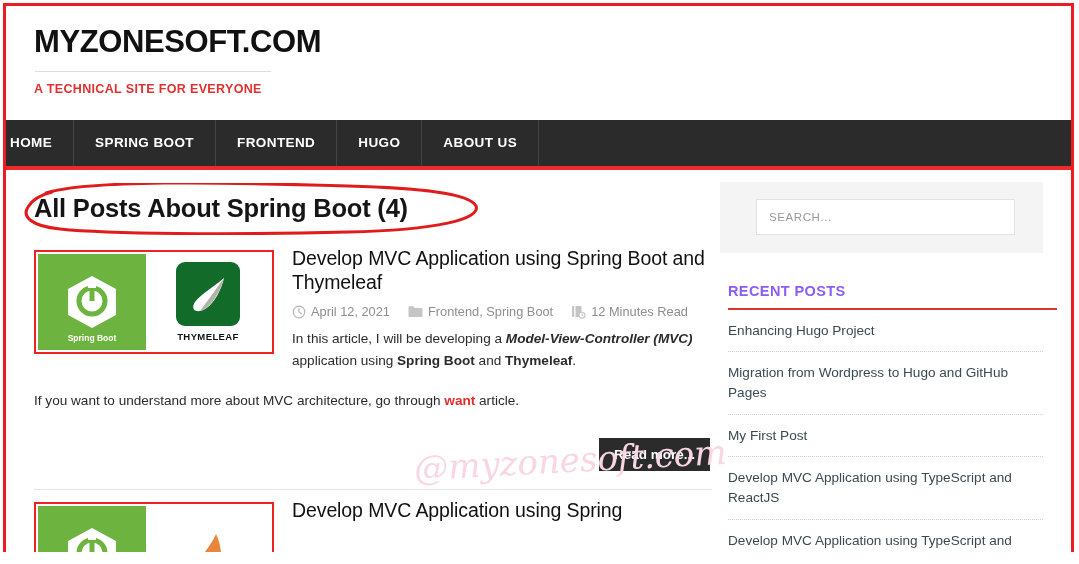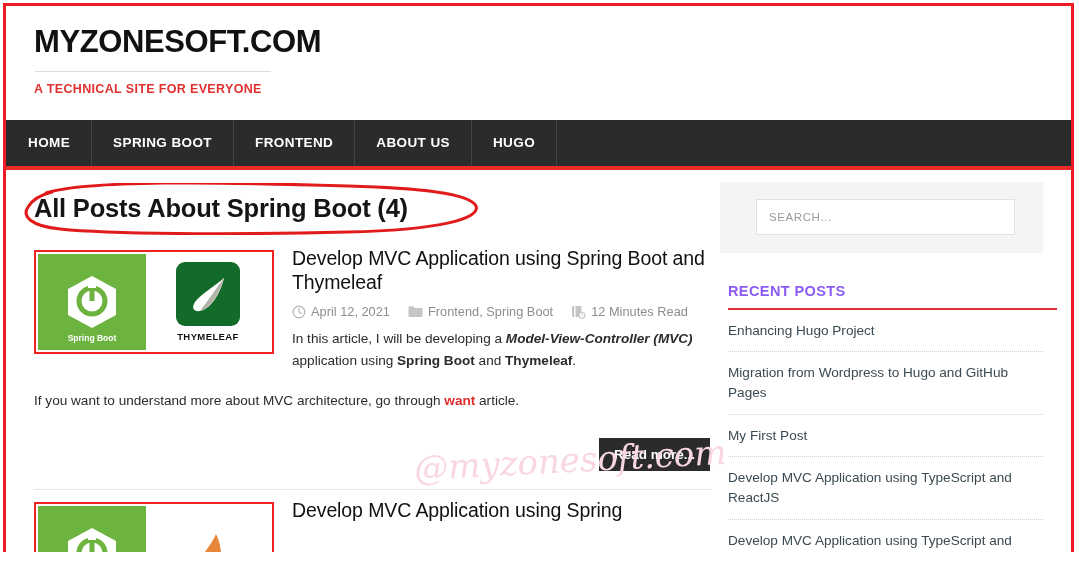--- a/index.html
+++ b/index.html
@@ -84,21 +84,21 @@
     align-items: center;
     padding: 0 21px;
     color: #ffffff;
     font-size: 13.5px;
     font-weight: bold;
     letter-spacing: 0.4px;
     border-right: 1px solid #444444;
     white-space: nowrap;
     cursor: pointer;
   }
-  .nav-item:first-child { padding-left: 22px; }
+  .nav-item:first-child { padding-left: 4px; }
 
   
   .content-row {
     display: flex;
     padding-top: 12px;
   }
   .main-col {
     width: 706px;
     padding-left: 28px;
     box-sizing: border-box;
@@ -338,22 +338,22 @@
     <div class="site-header">
       <h1 class="site-title">MYZONESOFT.COM</h1>
       <div class="title-rule"></div>
       <p class="site-tagline">A TECHNICAL SITE FOR EVERYONE</p>
     </div>
 
     <nav class="nav-wrap">
       <div class="nav-item">HOME</div>
       <div class="nav-item">SPRING BOOT</div>
       <div class="nav-item">FRONTEND</div>
+      <div class="nav-item">HUGO</div>
       <div class="nav-item">ABOUT US</div>
-      <div class="nav-item">HUGO</div>
     </nav>
 
     <div class="content-row">
 
       <div class="main-col">
 
         <div class="archive-head-wrap">
           <h2 class="archive-title">All Posts About Spring Boot (4)</h2>
           <svg class="oval-anno" viewBox="0 0 472 52" preserveAspectRatio="none">
             <path d="M28 10 C70 -3, 200 -1, 330 3 C400 5, 452 10, 458 23 C463 36, 420 47, 330 49 C210 52, 90 51, 42 46 C12 43, 4 33, 10 24 C14 17, 22 12, 34 9" fill="none" stroke="#e11b1b" stroke-width="3" stroke-linecap="round"></path>

